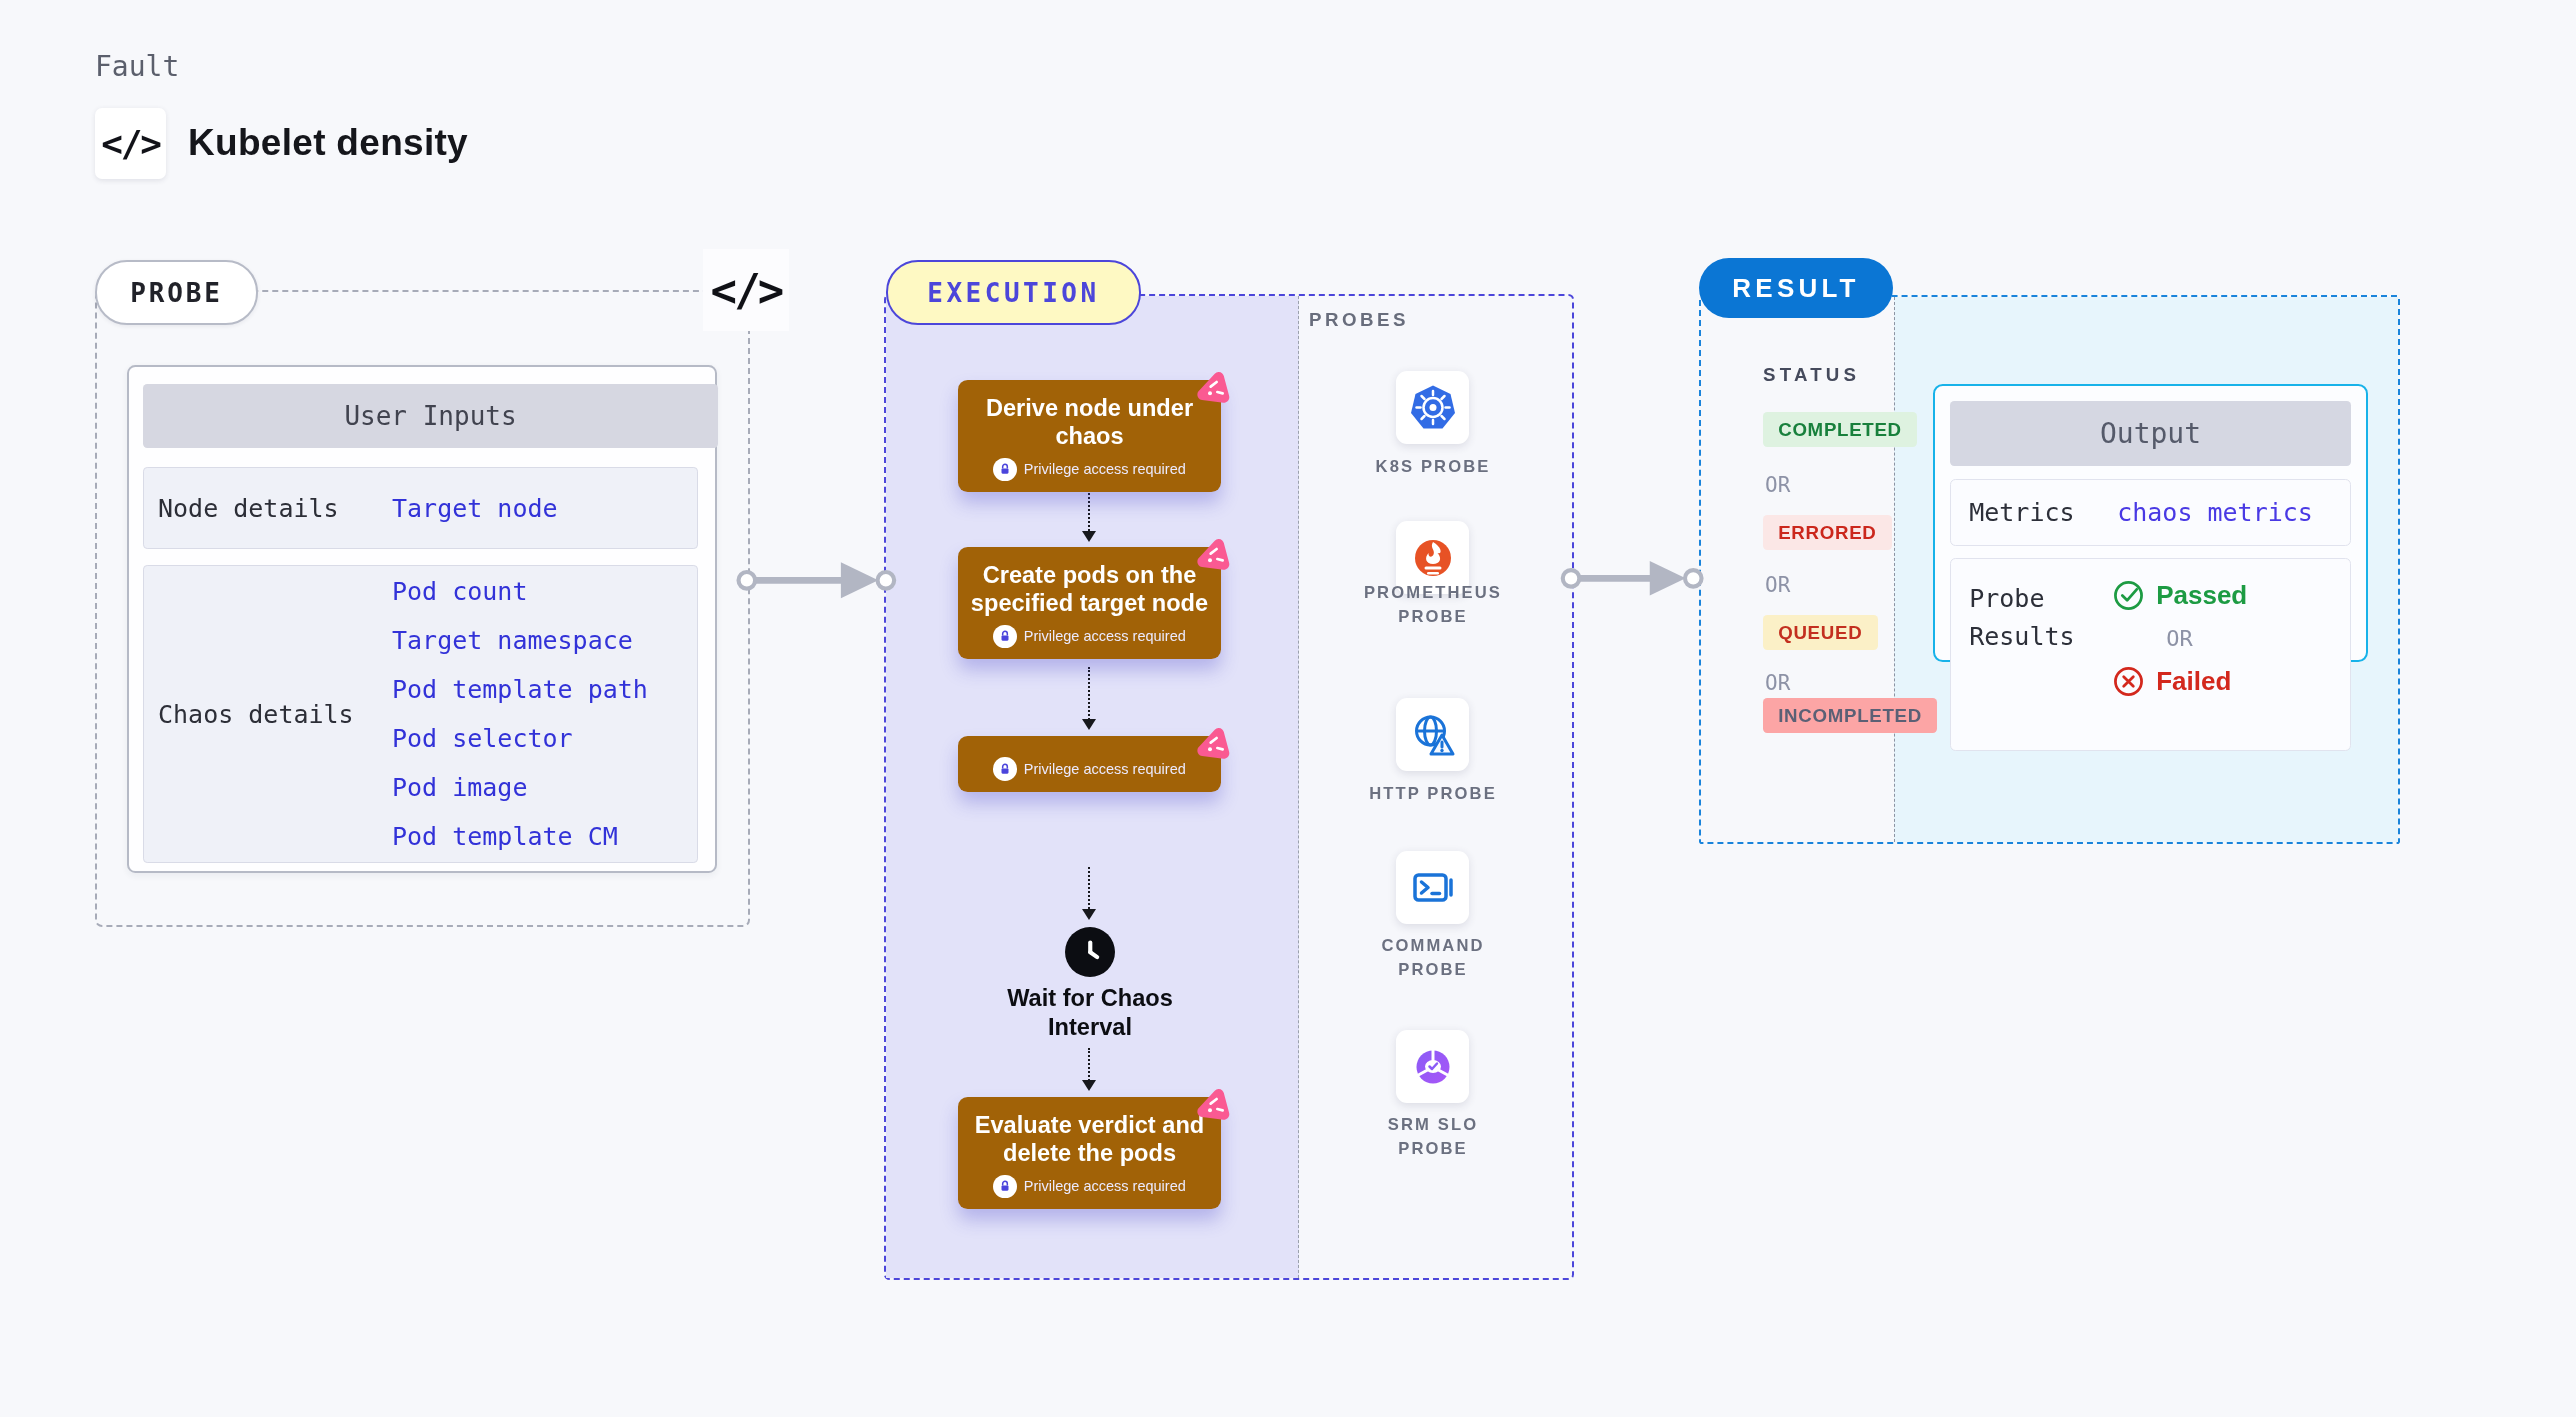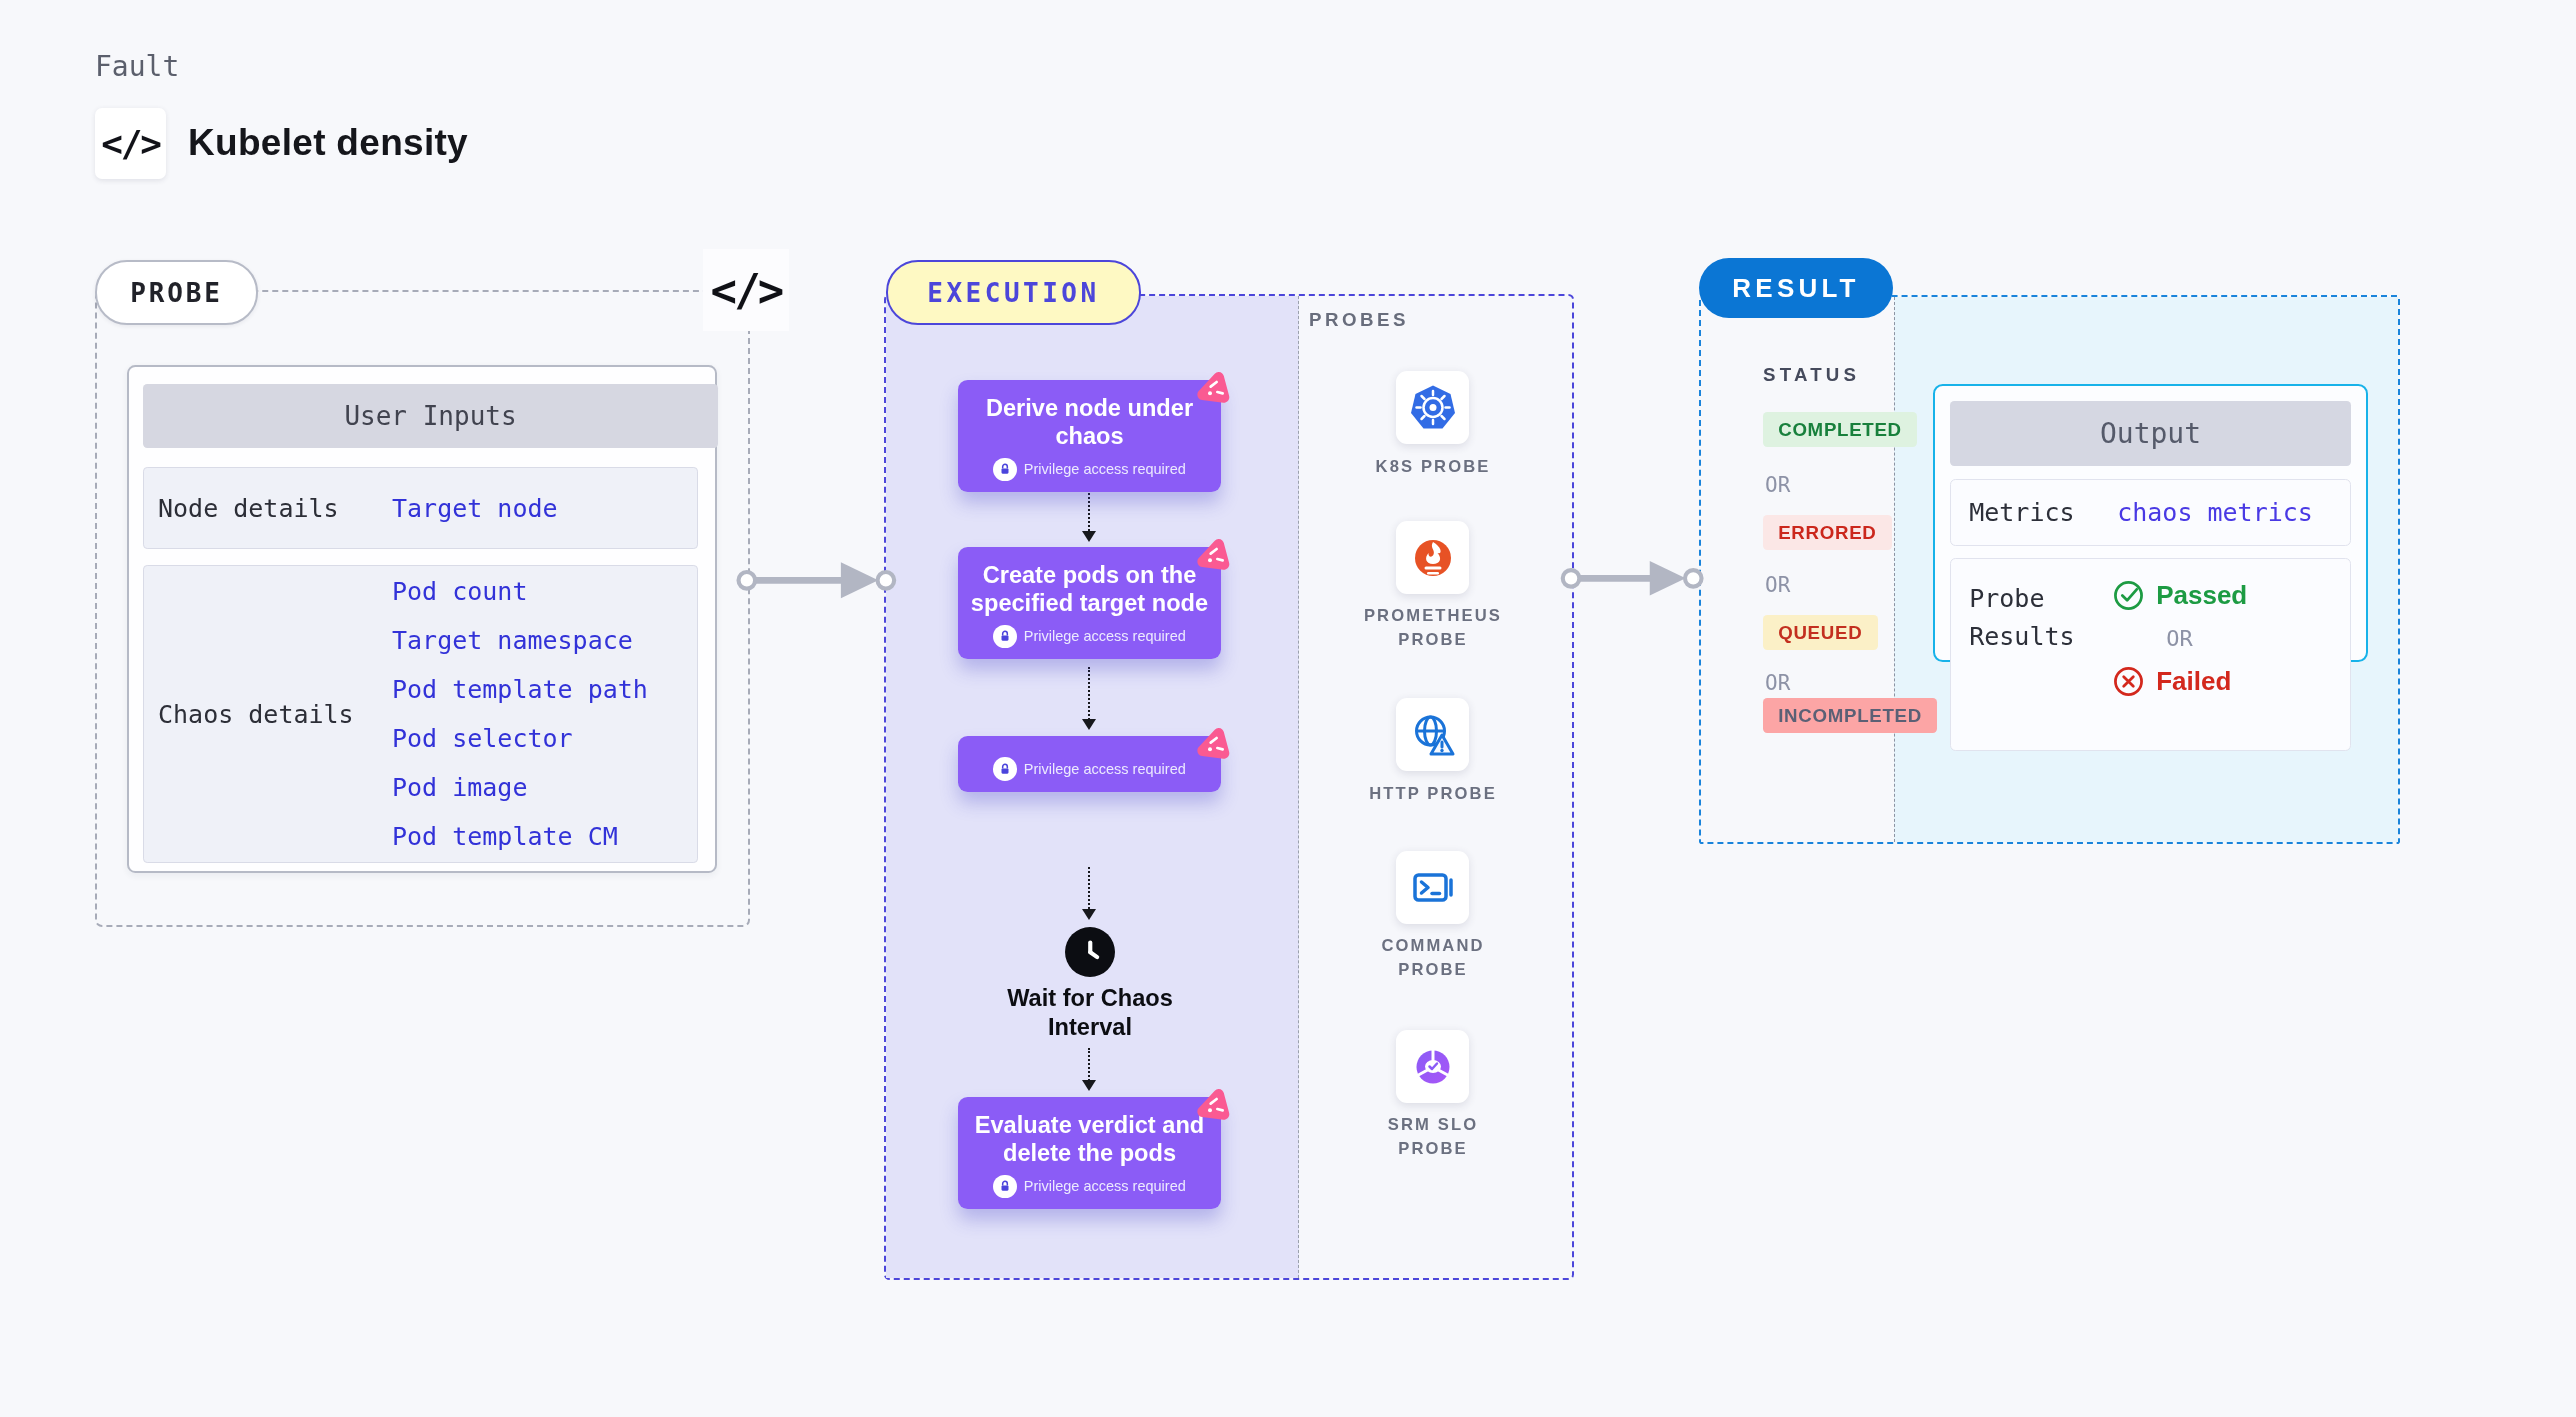--- a/index.html
+++ b/index.html
@@ -49,21 +49,21 @@
     justify-content:center;gap:20px;}
 
   
   .arrow-svg{z-index:5;}
 
   
   .exec-box{left:884px;top:294px;width:686px;height:982px;border:2.1px dashed #4c46da;border-radius:5.5px;
     background:#f6f7fb;}
   .exec-flow{position:absolute;left:0;top:0;bottom:0;width:412px;background:#e2e2f9;
     border-right:1.4px dashed #9ba1ad;}
-  .step{left:958px;width:263px;background:#8b5cf6;border-radius:9.7px;color:#ffffff;text-align:center;
+  .step{left:958px;width:263px;background:#a16207;border-radius:9.7px;color:#ffffff;text-align:center;
     padding:14px 8.3px 11px 8.3px;box-sizing:border-box;box-shadow:0 11px 18px rgba(62,56,196,.28);z-index:3;}
   .step-title{font-size:23.6px;font-weight:bold;line-height:1.2;}
   .privilege{margin-top:7px;display:flex;align-items:center;justify-content:center;gap:7px;}
   .privilege-text{font-size:14.5px;color:#eceafe;}
   .lock-circle{width:23.6px;height:23.6px;border-radius:50%;background:#ffffff;display:flex;
     align-items:center;justify-content:center;flex:0 0 auto;}
   .badge-pink{position:absolute;top:-12.5px;right:-11px;width:40px;height:40px;z-index:4;}
   .step1{top:380px;} .step2{top:547px;} .step3{top:736px;} .step4{top:1097px;}
   .connector{width:0;border-left:2.8px dotted #17181d;z-index:2;}
   .connector::after{content:"";position:absolute;left:-7.6px;bottom:-2.8px;width:0;height:0;
@@ -77,21 +77,21 @@
   .wait-label{left:986px;top:984px;width:208px;text-align:center;font-size:23.6px;font-weight:bold;
     color:#0c0d12;line-height:1.25;}
 
   
   .probes-title{left:1309px;top:309px;font-size:18.7px;font-weight:bold;color:#686d7c;letter-spacing:3.5px;}
   .probe-icon{left:1396px;width:73px;height:73px;background:#ffffff;border-radius:11px;
     box-shadow:0 2.8px 8.3px rgba(40,44,70,.12);display:flex;align-items:center;justify-content:center;}
   .probe-label{left:1329px;width:208px;text-align:center;font-size:16.6px;font-weight:bold;color:#6b7080;
     letter-spacing:2.1px;line-height:23.6px;}
   .pi-k8s{top:371px;} .pl-k8s{top:455px;}
-  .pi-prom{top:521px;} .pl-prom{top:604px;}
+  .pi-prom{top:521px;} .pl-prom{top:581px;}
   .pi-http{top:698px;} .pl-http{top:782px;}
   .pi-cmd{top:851px;} .pl-cmd{top:934px;}
   .pi-srm{top:1030px;} .pl-srm{top:1113px;}
 
   
   .result-box{left:1699px;top:295px;width:697px;height:545px;border:2.8px dashed #1a84db;border-radius:2.8px;}
   .result-cyan{position:absolute;left:193px;top:0;right:0;bottom:0;background:#e7f5fc;}
   .result-divider{position:absolute;left:193px;top:0;bottom:0;width:0;border-left:1.4px dashed #8d93a2;}
   .status-title{left:1763px;top:364px;font-size:18.7px;font-weight:bold;color:#454a5c;letter-spacing:4.2px;}
   .status-badge{left:1763px;display:inline-flex;align-items:center;padding:0 15.2px;height:35px;

